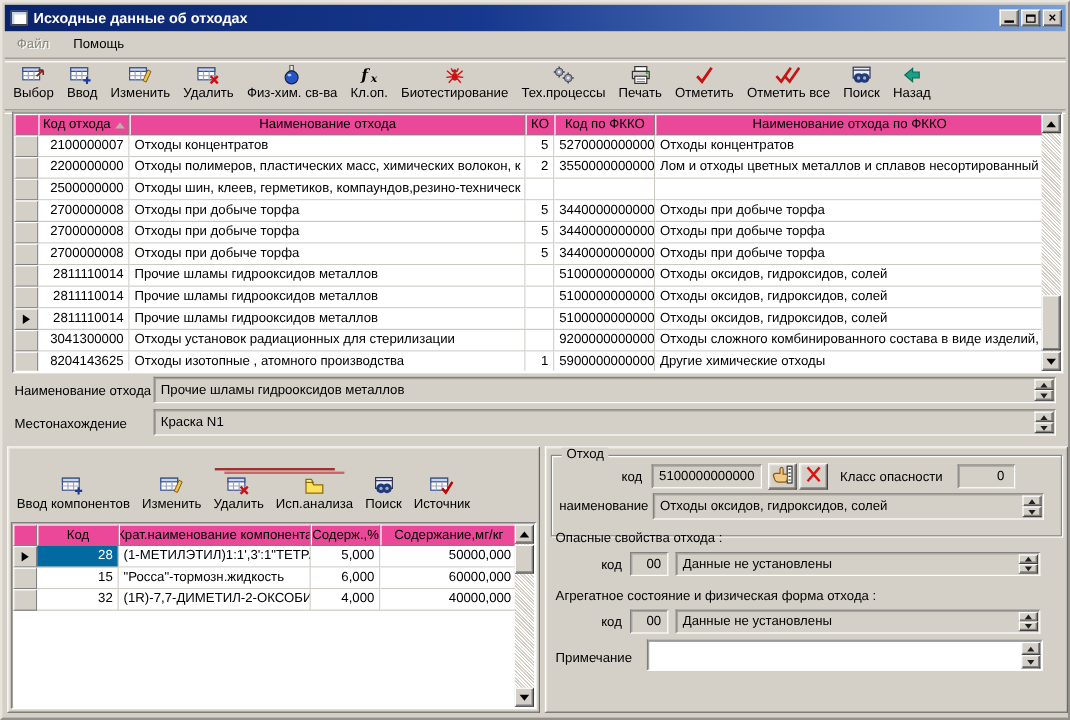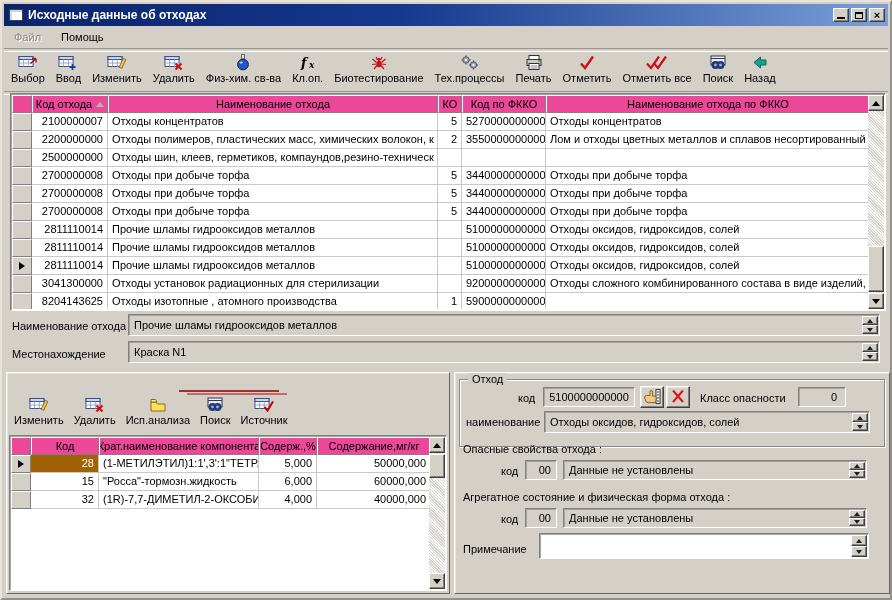--- a/index.html
+++ b/index.html
@@ -43,21 +43,21 @@
   .t-body{position:absolute;top:19px;left:1px;right:17px;bottom:1px;overflow:hidden;background:#fff;}
   .hcell{background:#ec4899;border:1px solid;border-color:#fff #808080 #808080 #fff;box-sizing:border-box;
          display:flex;align-items:center;justify-content:center;white-space:nowrap;overflow:hidden;flex:0 0 auto;}
   .trow{display:flex;height:18px;}
   .cell{box-sizing:border-box;border-right:1px solid #ccc9c2;border-bottom:1px solid #ccc9c2;
         padding:1px 4px 0 4px;line-height:15px;white-space:nowrap;overflow:hidden;background:#fff;flex:0 0 auto;}
   .selcell{background:#d4d0c8;border:1px solid;border-color:#fff #808080 #808080 #fff;box-sizing:border-box;
            display:flex;align-items:center;justify-content:center;padding:0;flex:0 0 auto;}
   .rowmark{width:0;height:0;border-left:6px solid #000;border-top:4px solid transparent;border-bottom:4px solid transparent;}
   .num{text-align:right;}
-  .cell.sel{background:#a16207;color:#fff;}
+  .cell.sel{background:#0369a1;color:#fff;}
   .sort{width:0;height:0;border-left:4px solid transparent;border-right:4px solid transparent;
         border-bottom:5px solid #b8b4ac;margin-left:4px;}
   .mt-c0{width:20px}.mt-c1{width:76px}.mt-c2{width:330px}.mt-c3{width:24px}.mt-c4{width:84px}.mt-c5{width:324px}
   .ct-c0{width:20px}.ct-c1{width:68px}.ct-c2{width:160px}.ct-c3{width:58px}.ct-c4{width:114px}
   
   .vscroll{position:absolute;top:1px;right:1px;bottom:1px;width:16px;
            background:repeating-linear-gradient(45deg,#fefefe 0 1px,#d4d0c8 1px 2px);}
   .sbtn{position:absolute;left:0;width:16px;height:16px;background:#d4d0c8;border:1px solid;
         border-color:#fff #404040 #404040 #fff;box-shadow:inset -1px -1px 0 #808080;
         display:flex;align-items:center;justify-content:center;box-sizing:border-box;}
@@ -363,20 +363,21 @@
           <div class="cell mt-c3 num"></div>
           <div class="cell mt-c4 num">9200000000000</div>
           <div class="cell mt-c5">Отходы сложного комбинированного состава в виде изделий, и</div>
         </div>
         <div class="trow">
           <div class="selcell mt-c0"></div>
           <div class="cell mt-c1 num">8204143625</div>
           <div class="cell mt-c2">Отходы изотопные , атомного производства</div>
           <div class="cell mt-c3 num">1</div>
           <div class="cell mt-c4 num">5900000000000</div>
+          <div class="cell mt-c5">Другие химические отходы</div>
         </div>
       </div>
     <div class="vscroll">
       <span class="sbtn" style="top:0">
           <span class="tri-up"></span>
         </span>
       <span class="sthumb" style="bottom:17px;height:46px;"></span>
       <span class="sbtn" style="bottom:0">
           <span class="tri-dn"></span>
         </span>
@@ -405,20 +406,33 @@
       <span class="sp">
           <span class="d"></span>
         </span>
     </span>
   </div>
 
   <div class="panel" style="left:4px;top:370px;width:444px;height:222px;">
     <div class="redline" style="left:172px;top:17px;width:100px;background:#a03030;"></div>
     <div class="redline" style="left:180px;top:20px;width:100px;background:#c46a6a;"></div>
     <div class="ctoolbar" id="comp-toolbar">
+        <div class="tbtn">
+          <span class="ticon">
+            <svg width="20" height="17" viewBox="0 0 20 17">
+              <rect x="1" y="2.5" width="14" height="10" fill="#fff" stroke="#39518e"></rect>
+              <rect x="1" y="2.5" width="14" height="3" fill="#c9d4ef" stroke="#39518e"></rect>
+              <line x1="1" y1="9" x2="15" y2="9" stroke="#9aa7c9"></line>
+              <line x1="5.6" y1="5.5" x2="5.6" y2="12.5" stroke="#9aa7c9"></line>
+              <line x1="10.3" y1="5.5" x2="10.3" y2="12.5" stroke="#9aa7c9"></line>
+              <path d="M14.5 10 v6 M11.5 13 h6" stroke="#1a3a9c" stroke-width="1.8"></path>
+            </svg>
+          </span>
+          <span class="tlabel">Ввод компонентов</span>
+        </div>
         <div class="tbtn">
           <span class="ticon">
             <svg width="20" height="17" viewBox="0 0 20 17">
               <rect x="1" y="2.5" width="14" height="10" fill="#fff" stroke="#39518e"></rect>
               <rect x="1" y="2.5" width="14" height="3" fill="#c9d4ef" stroke="#39518e"></rect>
               <line x1="1" y1="9" x2="15" y2="9" stroke="#9aa7c9"></line>
               <line x1="5.6" y1="5.5" x2="5.6" y2="12.5" stroke="#9aa7c9"></line>
               <line x1="10.3" y1="5.5" x2="10.3" y2="12.5" stroke="#9aa7c9"></line>
               <path d="M12.2 13.2 L16.2 4.2 L18.8 5.6 L14.8 14.4 Z" fill="#f0c050" stroke="#7a5a10" stroke-width="0.8"></path>
             </svg>

